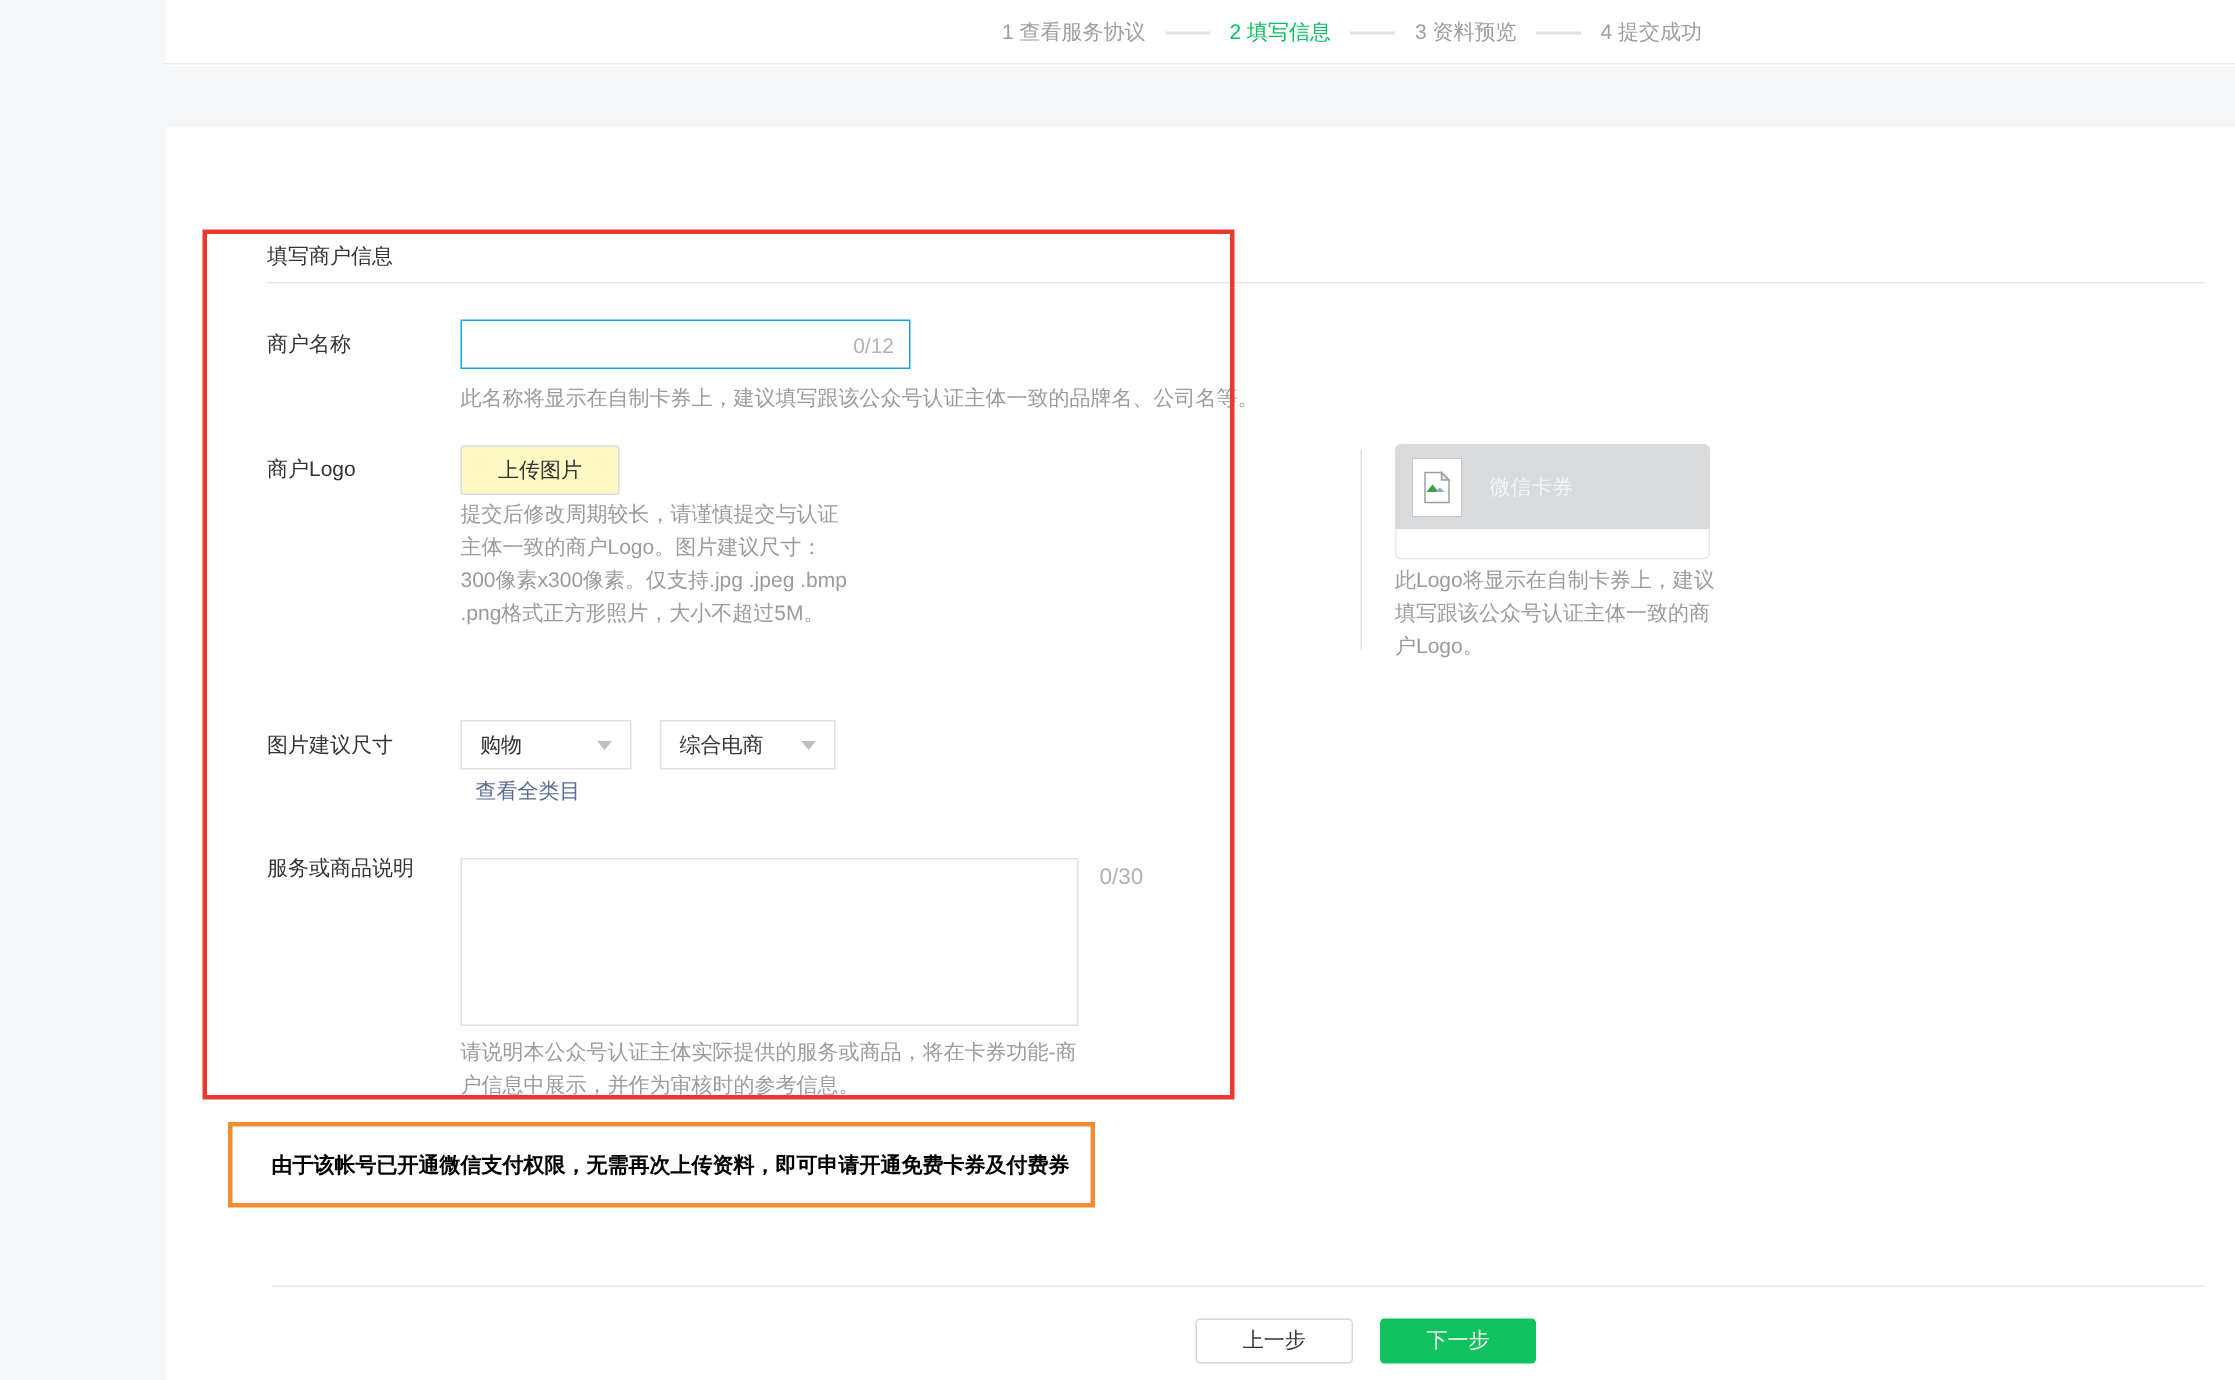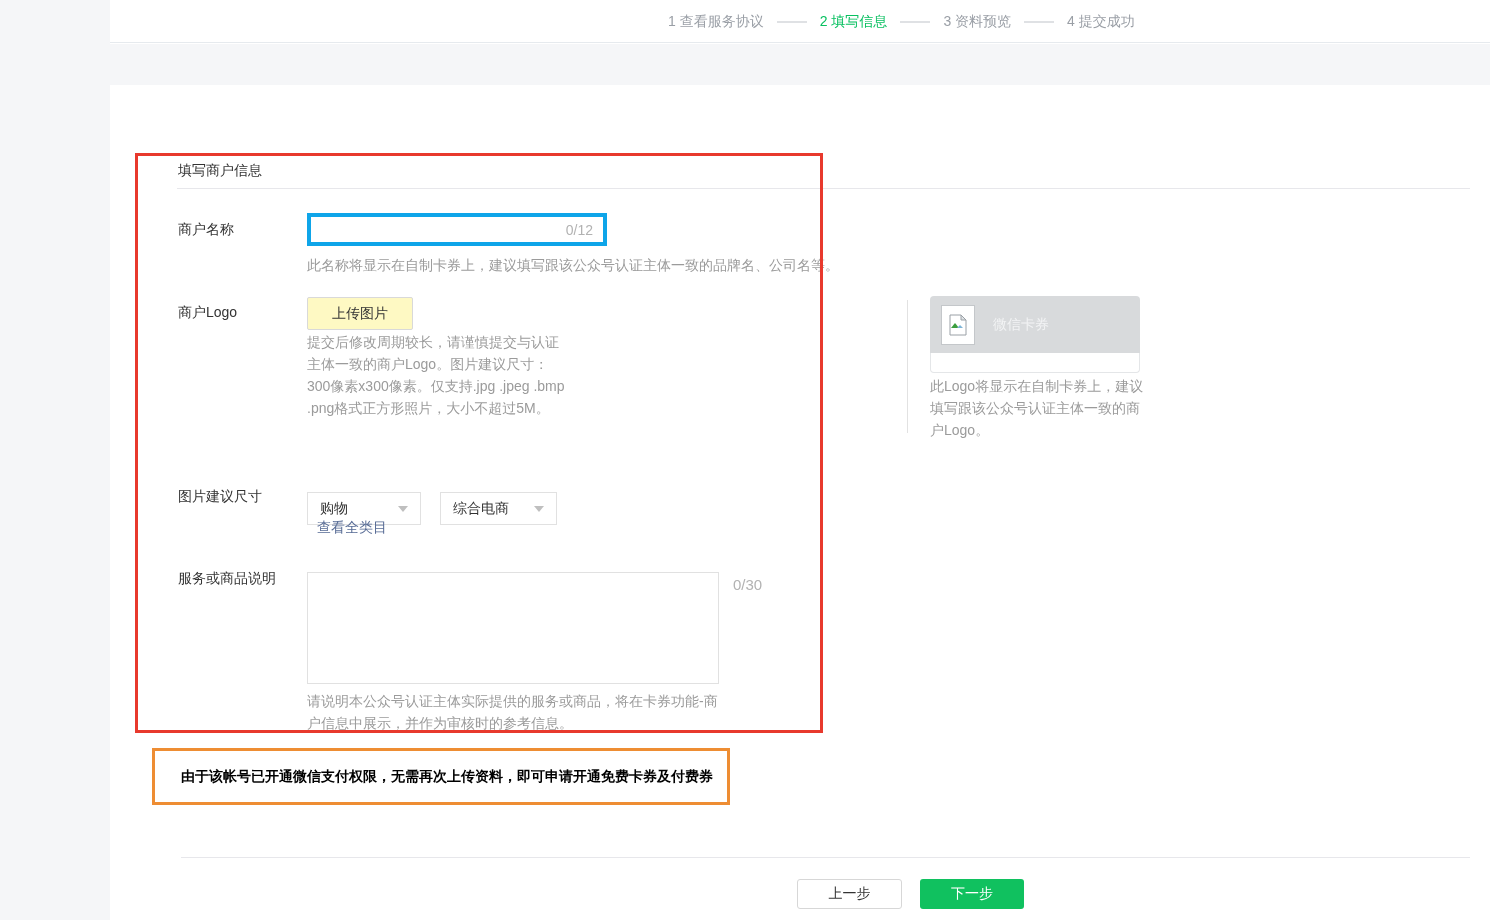--- a/index.html
+++ b/index.html
@@ -33,42 +33,42 @@
   
   .section-title { position:absolute; left:178px; top:162px; font-size:14px; color:#333; }
   .section-divider { position:absolute; left:177px; top:188px; width:1293px; height:1px; background:#e7e7eb; }
 
   .field-label { position:absolute; font-size:14px; color:#333; }
   .lbl-name { left:178px; top:221px; }
   .lbl-logo { left:178px; top:304px; }
   .lbl-category { left:178px; top:488px; }
   .lbl-desc { left:178px; top:570px; }
 
-  .text-input { position:absolute; left:307px; top:213px; width:300px; height:33px; border:4px solid #0ea5e9; background:#fff; display:flex; align-items:center; }
+  .text-input { position:absolute; left:307px; top:213px; width:300px; height:33px; border:1px solid #0ea5e9; background:#fff; display:flex; align-items:center; }
   .text-input input { flex:1; height:100%; border:none; outline:none; padding:0 8px; font-size:14px; font-family:inherit; color:#333; background:transparent; }
   .char-counter { color:#b2b2b2; font-size:14px; }
   .text-input .char-counter { padding-right:10px; }
 
   .help-text { position:absolute; color:#9b9b9b; font-size:14px; line-height:22px; }
   .help-name { left:307px; top:254px; white-space:nowrap; }
   .help-logo { left:307px; top:331px; width:260px; }
   .help-desc { left:307px; top:690px; width:412px; }
 
   .upload-btn { position:absolute; left:307px; top:297px; width:106px; height:33px; background:#fef9c3; border:1px solid #d9d9d9; border-radius:2px; font-size:14px; color:#333; font-family:inherit; cursor:pointer; }
 
   
   .preview-divider { position:absolute; left:907px; top:300px; width:1px; height:133px; background:#e2e2e2; }
   .preview-card-header { position:absolute; left:930px; top:296px; width:210px; height:57px; background:#d8dadc; border-radius:4px 4px 0 0; display:flex; align-items:center; }
   .logo-placeholder { width:34px; height:40px; background:#ffffff; border:1px solid #c4c7ca; margin-left:11px; display:flex; align-items:center; justify-content:center; }
   .preview-card-title { color:#f2f3f4; font-size:14px; margin-left:18px; }
   .preview-card-body { position:absolute; left:930px; top:353px; width:210px; height:20px; background:#ffffff; border:1px solid #e4e6e8; border-top:none; border-radius:0 0 4px 4px; }
   .help-preview { left:930px; top:375px; width:222px; }
 
   
-  .select-box { position:absolute; top:480px; height:33px; border:1px solid #e1e1e1; background:#fff; display:flex; align-items:center; padding-left:12px; cursor:pointer;margin-top:12px; }
+  .select-box { position:absolute; top:480px; height:33px; border:1px solid #e1e1e1; background:#fff; display:flex; align-items:center; padding-left:12px; cursor:pointer; }
   .select-primary { left:307px; width:114px; }
   .select-secondary { left:440px; width:117px; }
   .select-box .chevron { position:absolute; right:12px; width:0; height:0; border-left:5px solid transparent; border-right:5px solid transparent; border-top:6px solid #bfbfbf; }
 
   .help-category-row { position:absolute; left:307px; top:519px; display:flex; white-space:nowrap; }
   .help-category-row .help-inline { color:#9b9b9b; font-size:14px; }
   .link-all-categories { color:#576b95; font-size:14px; margin-left:10px; text-decoration:none; cursor:pointer; }
 
   
   .desc-textarea { position:absolute; left:307px; top:572px; width:412px; height:112px; border:1px solid #e1e1e1; resize:none; outline:none; font-family:inherit; font-size:14px; padding:8px; color:#333; }

